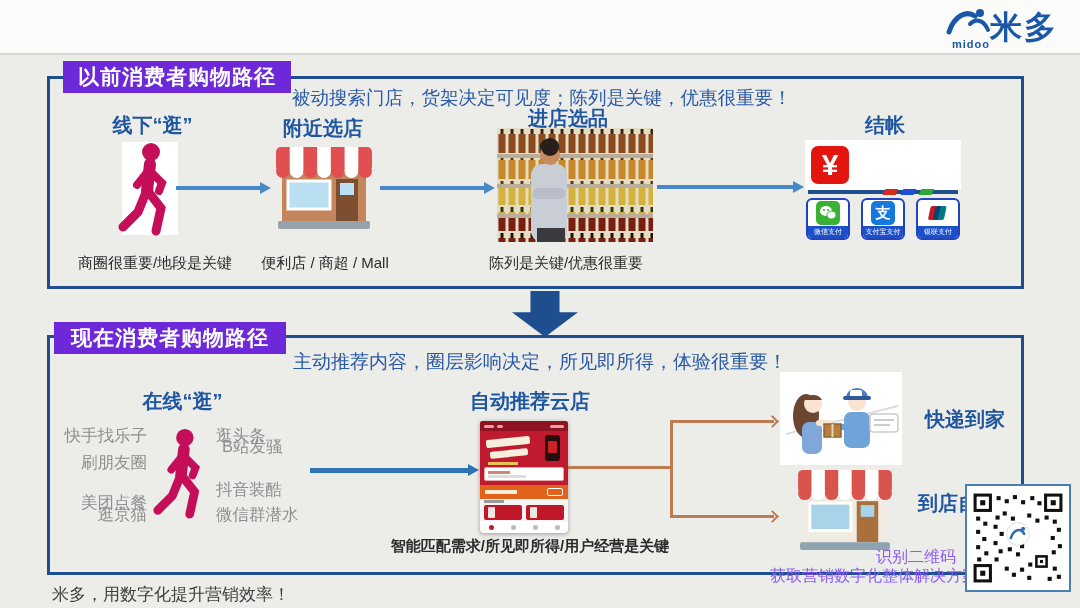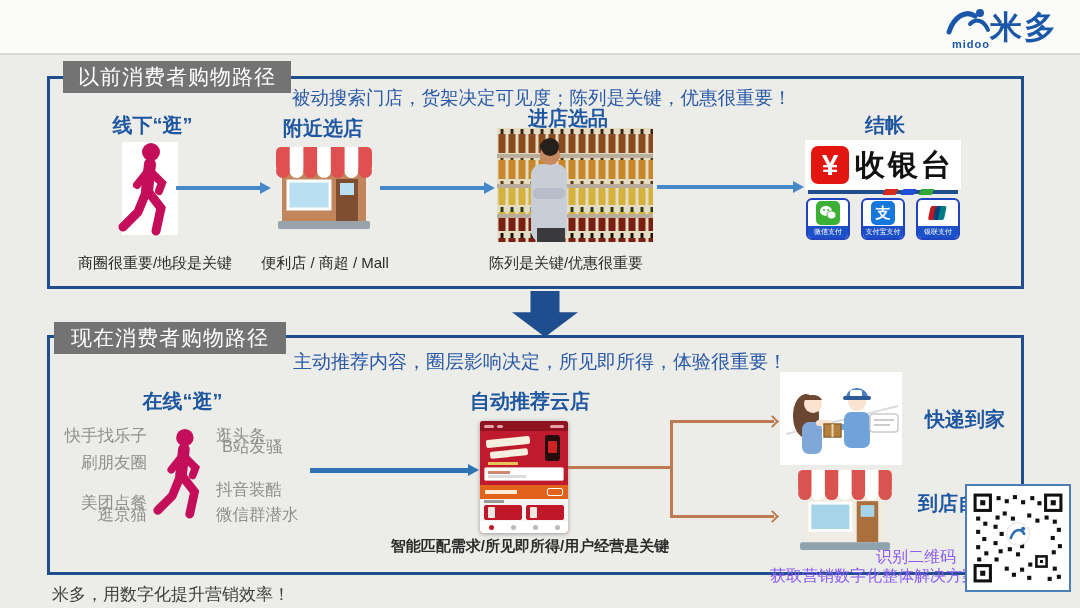--- a/index.html
+++ b/index.html
@@ -11,21 +11,21 @@
   .topbar { position:absolute; left:0; top:0; width:1080px; height:55px; background:#FBFBFA; border-bottom:2px solid #D6D6D3; }
   .logo { position:absolute; left:930px; top:4px; width:145px; height:50px; }
   .logo-mark { position:absolute; left:16px; top:2px; }
   .logo-en { position:absolute; left:22px; top:34px; font-size:11px; font-weight:bold; color:#1B57A8; letter-spacing:1px; }
   .logo-cn { position:absolute; left:60px; top:2px; font-size:32px; font-weight:900; color:#1B57A8; letter-spacing:2px; }
 
   
   .panel { position:absolute; border:3px solid #1F4E8F; }
   .panel-past { left:47px; top:76px; width:977px; height:213px; }
   .panel-now  { left:47px; top:335px; width:977px; height:240px; }
-  .panel-tab { position:absolute; background:#737373; color:#FFF; font-weight:normal; font-size:21px;
+  .panel-tab { position:absolute; background:#6d28d9; color:#FFF; font-weight:bold; font-size:21px;
                display:flex; align-items:center; justify-content:center; letter-spacing:1px; z-index:4; }
   .tab-past { left:63px; top:61px; width:228px; height:32px; }
   .tab-now  { left:54px; top:322px; width:232px; height:32px; }
   .subtitle { position:absolute; color:#2A59A6; font-size:18.5px; white-space:nowrap; }
 
   .step-title { position:absolute; color:#1E56A0; font-weight:bold; font-size:20px; text-align:center; white-space:nowrap; }
   .caption { position:absolute; color:#2B2B2B; font-size:15px; text-align:center; white-space:nowrap; }
 
   
   .harrow { position:absolute; height:3.5px; background:#4788C8; }
@@ -186,21 +186,20 @@
       <circle cx="53" cy="27" r="10" fill="#C78B62"></circle>
       <path d="M43 26 a10 10 0 0 1 20 -3 l-2 -9 a11 11 0 0 0 -18 3 z" fill="#27201A"></path>
       <circle cx="53" cy="19" r="9" fill="#27201A"></circle>
       <rect x="40" y="100" width="28" height="14" fill="#3A3A3E"></rect>
     </g>
   </svg>
 
   <div class="register">
     <div class="reg-sign">
       <div class="yuan-box">¥</div>
-      <span class="reg-text">收银台</span>
     </div>
     <div class="reg-line">
       <span class="reg-seg" style="left:76px; background:#D42B1E;"></span>
       <span class="reg-seg" style="left:94px; background:#1F4ED8;"></span>
       <span class="reg-seg" style="left:112px; background:#2FA838;"></span>
     </div>
     <div class="pay-row">
       <div class="pay-badge">
         <div class="pay-icon">
             <div class="pi-box" style="background:#3CB035;">

